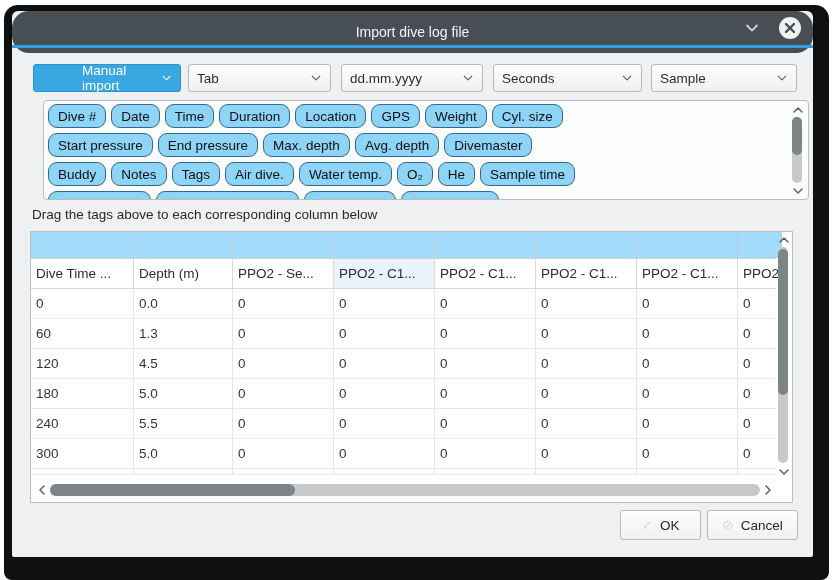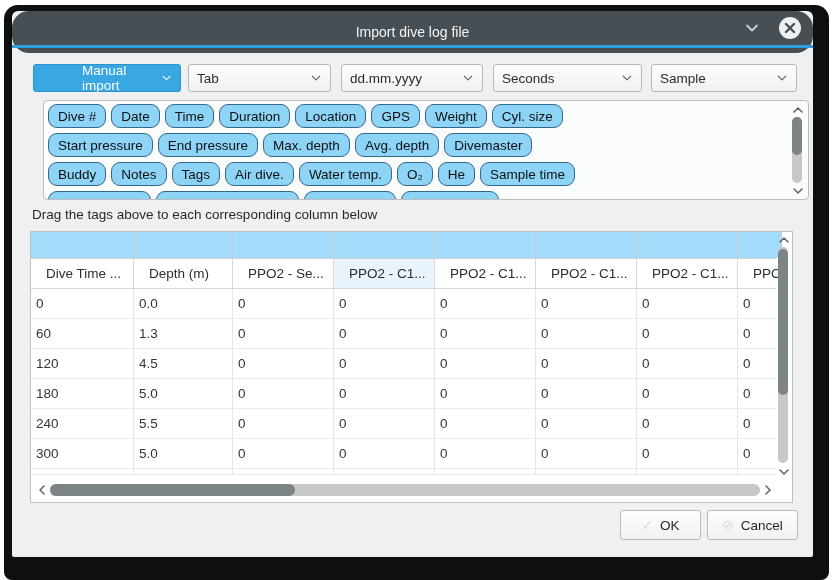--- a/index.html
+++ b/index.html
@@ -54,21 +54,21 @@
   
   .tbl { position:absolute; left:18px; top:220px; width:763px; height:272px;
          background:#ffffff; border:1px solid #bdbfc0; overflow:hidden; }
   .row { display:flex; width:745px; }
   .cell { flex:0 0 auto; border-right:1px solid #e3e5e6; overflow:hidden; white-space:nowrap; }
   .w0{width:103px}.w1{width:99px}.w2{width:101px}.w3{width:101px}.w4{width:101px}
   .w5{width:101px}.w6{width:101px}.w7{width:44px; border-right:none}
   .drop-row { height:27px; border-bottom:1px solid #cfd1d2; }
   .drop-row .cell { background:#a3dcfa; border-right:1px solid #c9cbcc; cursor:pointer; }
   .head-row { height:30px; border-bottom:1px solid #d6d8d9; }
-  .head-row .cell { font-size:13.5px; color:#2b2e30; line-height:29px; padding-left:15px;
+  .head-row .cell { font-size:13.5px; color:#2b2e30; line-height:29px; padding-left:5px;
                     border-right:1px solid #d6d8d9; background:#ffffff; }
   .head-row .hl { background:#e8f3fb; }
   .body-row { height:30px; border-bottom:1px solid #e8eaeb; }
   .body-row .cell { font-size:13.5px; color:#323537; line-height:29px; padding-left:5px; }
   .partial-row { height:6px; border-bottom:1px solid #e8eaeb; }
 
   .tbl-vscroll { position:absolute; right:1px; top:2px; width:15px; height:244px; }
   .tbl-track { top:13px; height:216px; }
   .tbl-thumb { top:2px; height:146px; }
   .tbl-down { position:absolute; bottom:0; }

